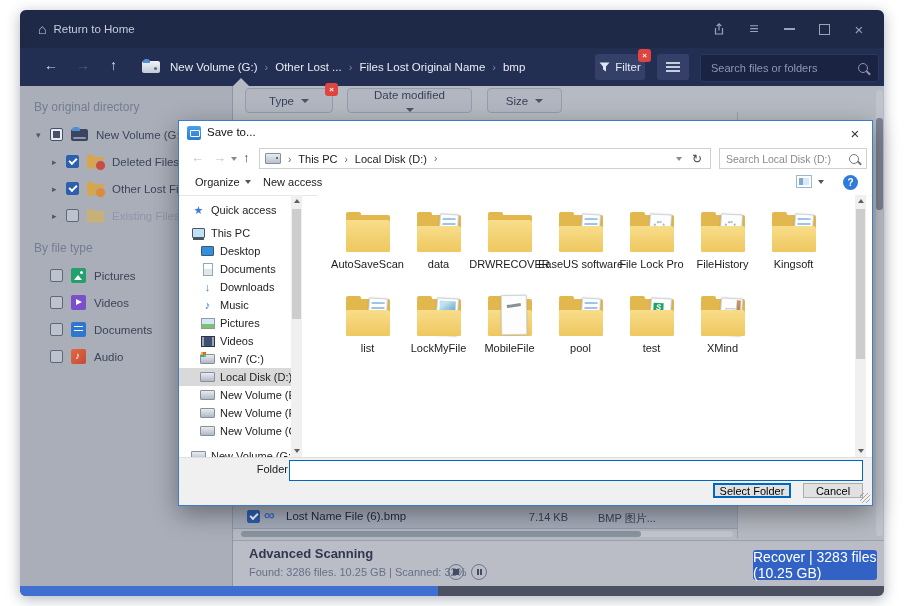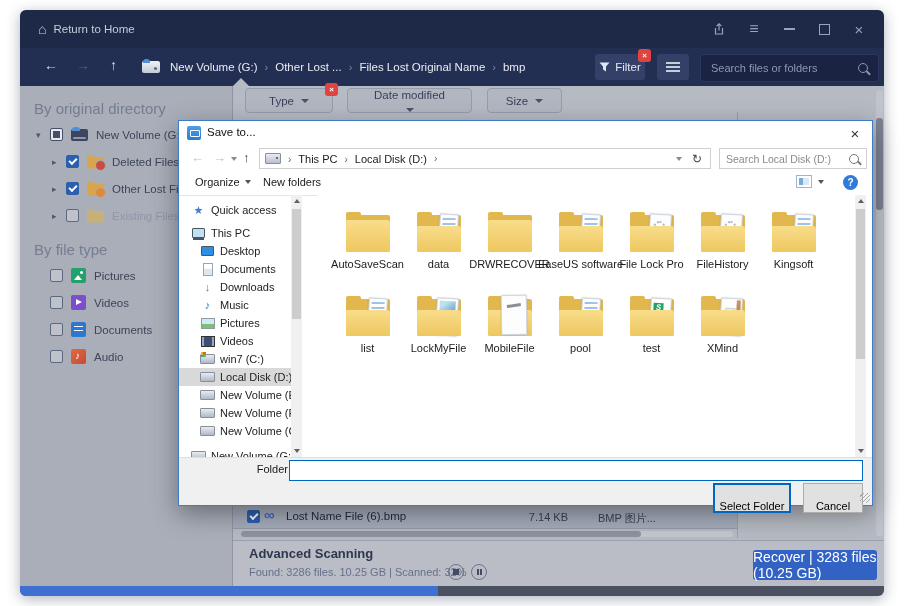--- a/index.html
+++ b/index.html
@@ -31,21 +31,21 @@
   .chips-caret{position:absolute;left:213px;top:68px;width:0;height:0;border-left:8px solid transparent;border-right:8px solid transparent;border-bottom:8px solid #b6bac2;z-index:5;}
   .list-btn{position:absolute;left:637px;top:6px;width:32px;height:26px;background:#344067;border-radius:3px;display:flex;flex-direction:column;align-items:center;justify-content:center;gap:2px;}
   .list-btn i{display:block;width:14px;height:2px;background:#c6cdde;}
   .search-box{position:absolute;left:680px;top:6px;width:177px;height:26px;background:#1a2342;border:1px solid #2c3760;border-radius:3px;display:flex;align-items:center;}
   .search-box input{flex:1;background:transparent;border:none;outline:none;color:#aab3c9;font-size:11px;padding:0 0 0 10px;font-family:inherit;}
   .search-box input::placeholder{color:#8d97b5;}
   .mag{position:relative;width:8px;height:8px;border:1.5px solid #8d97b5;border-radius:50%;margin-right:10px;flex:none;}
   .mag::after{content:"";position:absolute;width:5px;height:1.5px;background:#8d97b5;transform:rotate(45deg);right:-4px;bottom:-1px;}
   
   .sidebar{position:absolute;left:0;top:76px;width:213px;height:500px;background:#a9aeb9;border-right:1px solid #8f95a3;box-sizing:border-box;}
-  .side-h{margin:14px 0 0 14px;font-size:15px;color:#747d92;height:13px;}
+  .side-h{margin:14px 0 0 14px;font-size:12px;color:#747d92;height:13px;}
   .side-h2{margin-top:12px;}
   .side-list{margin-top:8px;}
   .side-row{position:relative;display:flex;align-items:center;height:27px;padding-left:16px;font-size:11.5px;color:#3c4559;}
   .side-row[data-indent="1"]{padding-left:32px;}
   .tri{width:14px;color:#4d586f;font-size:9px;flex:none;}
   .cb{position:relative;width:13px;height:13px;border:1px solid #5c6880;border-radius:2px;background:rgba(255,255,255,.25);flex:none;margin-right:8px;box-sizing:border-box;}
   .cb[data-state="checked"]{background:#2c5fae;border-color:#2c5fae;}
   .cb[data-state="checked"]::after{content:"";position:absolute;left:2px;top:2px;width:6px;height:3px;border-left:2px solid #fff;border-bottom:2px solid #fff;transform:rotate(-45deg);}
   .cb[data-state="partial"]{background:#e8eaef;border-color:#454f68;}
   .cb[data-state="partial"]::after{content:"";position:absolute;left:2px;top:2px;width:7px;height:7px;background:#454f68;}
@@ -177,21 +177,21 @@
   .gcell[data-kind="paper"] .gf-doc::before{content:"";position:absolute;left:5px;right:5px;top:8px;height:3px;background:#8a8f96;transform:rotate(-8deg);}
   .gcell[data-kind="tablet"] .gf-doc{width:20px;height:36px;}
   .gcell[data-kind="tablet"] .gf-doc::before{content:"";position:absolute;inset:2px;background:linear-gradient(140deg,#bfe3ee 15%,#5c93c4 60%,#8a5a3e 100%);}
   .gcell[data-kind="xmind"] .gf-doc{width:20px;height:36px;}
   .gcell[data-kind="xmind"] .gf-doc::before{content:"";position:absolute;right:1px;top:1px;bottom:1px;width:4px;background:linear-gradient(#c9986f,#8a5a3e);}
   .gcell[data-kind="xmind"] .gf-doc::after{content:"";position:absolute;left:4px;top:9px;width:8px;height:12px;background:#eef1f4;border:1px solid #c5ccd4;}
   .gname{margin-top:3px;font-size:11px;color:#1b1b1b;white-space:nowrap;}
   .d-foot{position:absolute;left:0;top:336px;right:0;bottom:0;background:#f0f0f0;border-top:1px solid #dfdfdf;}
   .df-label{position:absolute;left:8px;top:5px;width:104px;text-align:right;color:#1a1a1a;}
   .folder-input{position:absolute;left:110px;top:2px;right:9px;height:17px;border:1px solid #0067c0;background:#fff;outline:none;font-family:inherit;font-size:11px;padding-left:3px;}
-  .d-btn{position:absolute;top:25px;height:30px;background:#e1e1e1;font-size:11px;color:#000;display:flex;align-items:flex-end;justify-content:center;box-sizing:border-box;}
+  .d-btn{position:absolute;top:25px;height:15px;background:#e1e1e1;font-size:11px;color:#000;display:flex;align-items:center;justify-content:center;box-sizing:border-box;}
   .btn-select{left:534px;width:78px;border:1px solid #0067c0;box-shadow:0 0 0 1px #0067c0 inset;}
   .btn-cancel{left:624px;width:60px;border:1px solid #adadad;}
   .grip{position:absolute;right:2px;bottom:2px;width:10px;height:10px;background:repeating-linear-gradient(135deg,transparent 0 2px,#a8a8a8 2px 3px);}
   .lbl{white-space:nowrap;}
   
   .funnel{width:11px;height:10px;flex:none;}
 </style>
 </head>
 <body>
 
@@ -393,21 +393,21 @@
         <span class="mag"></span>
       </div>
     </div>
 
     <div class="d-toolbar">
       <div class="d-org">
         <span>Organize</span>
         <span class="chev"></span>
       </div>
       <div class="d-newfolder">
-        <span>New folders</span>
+        <span>New access</span>
       </div>
       <div class="d-view">
         <i></i>
         <span class="chev"></span>
       </div>
       <span class="d-help">?</span>
     </div>
 
     <div class="d-tree">
 

